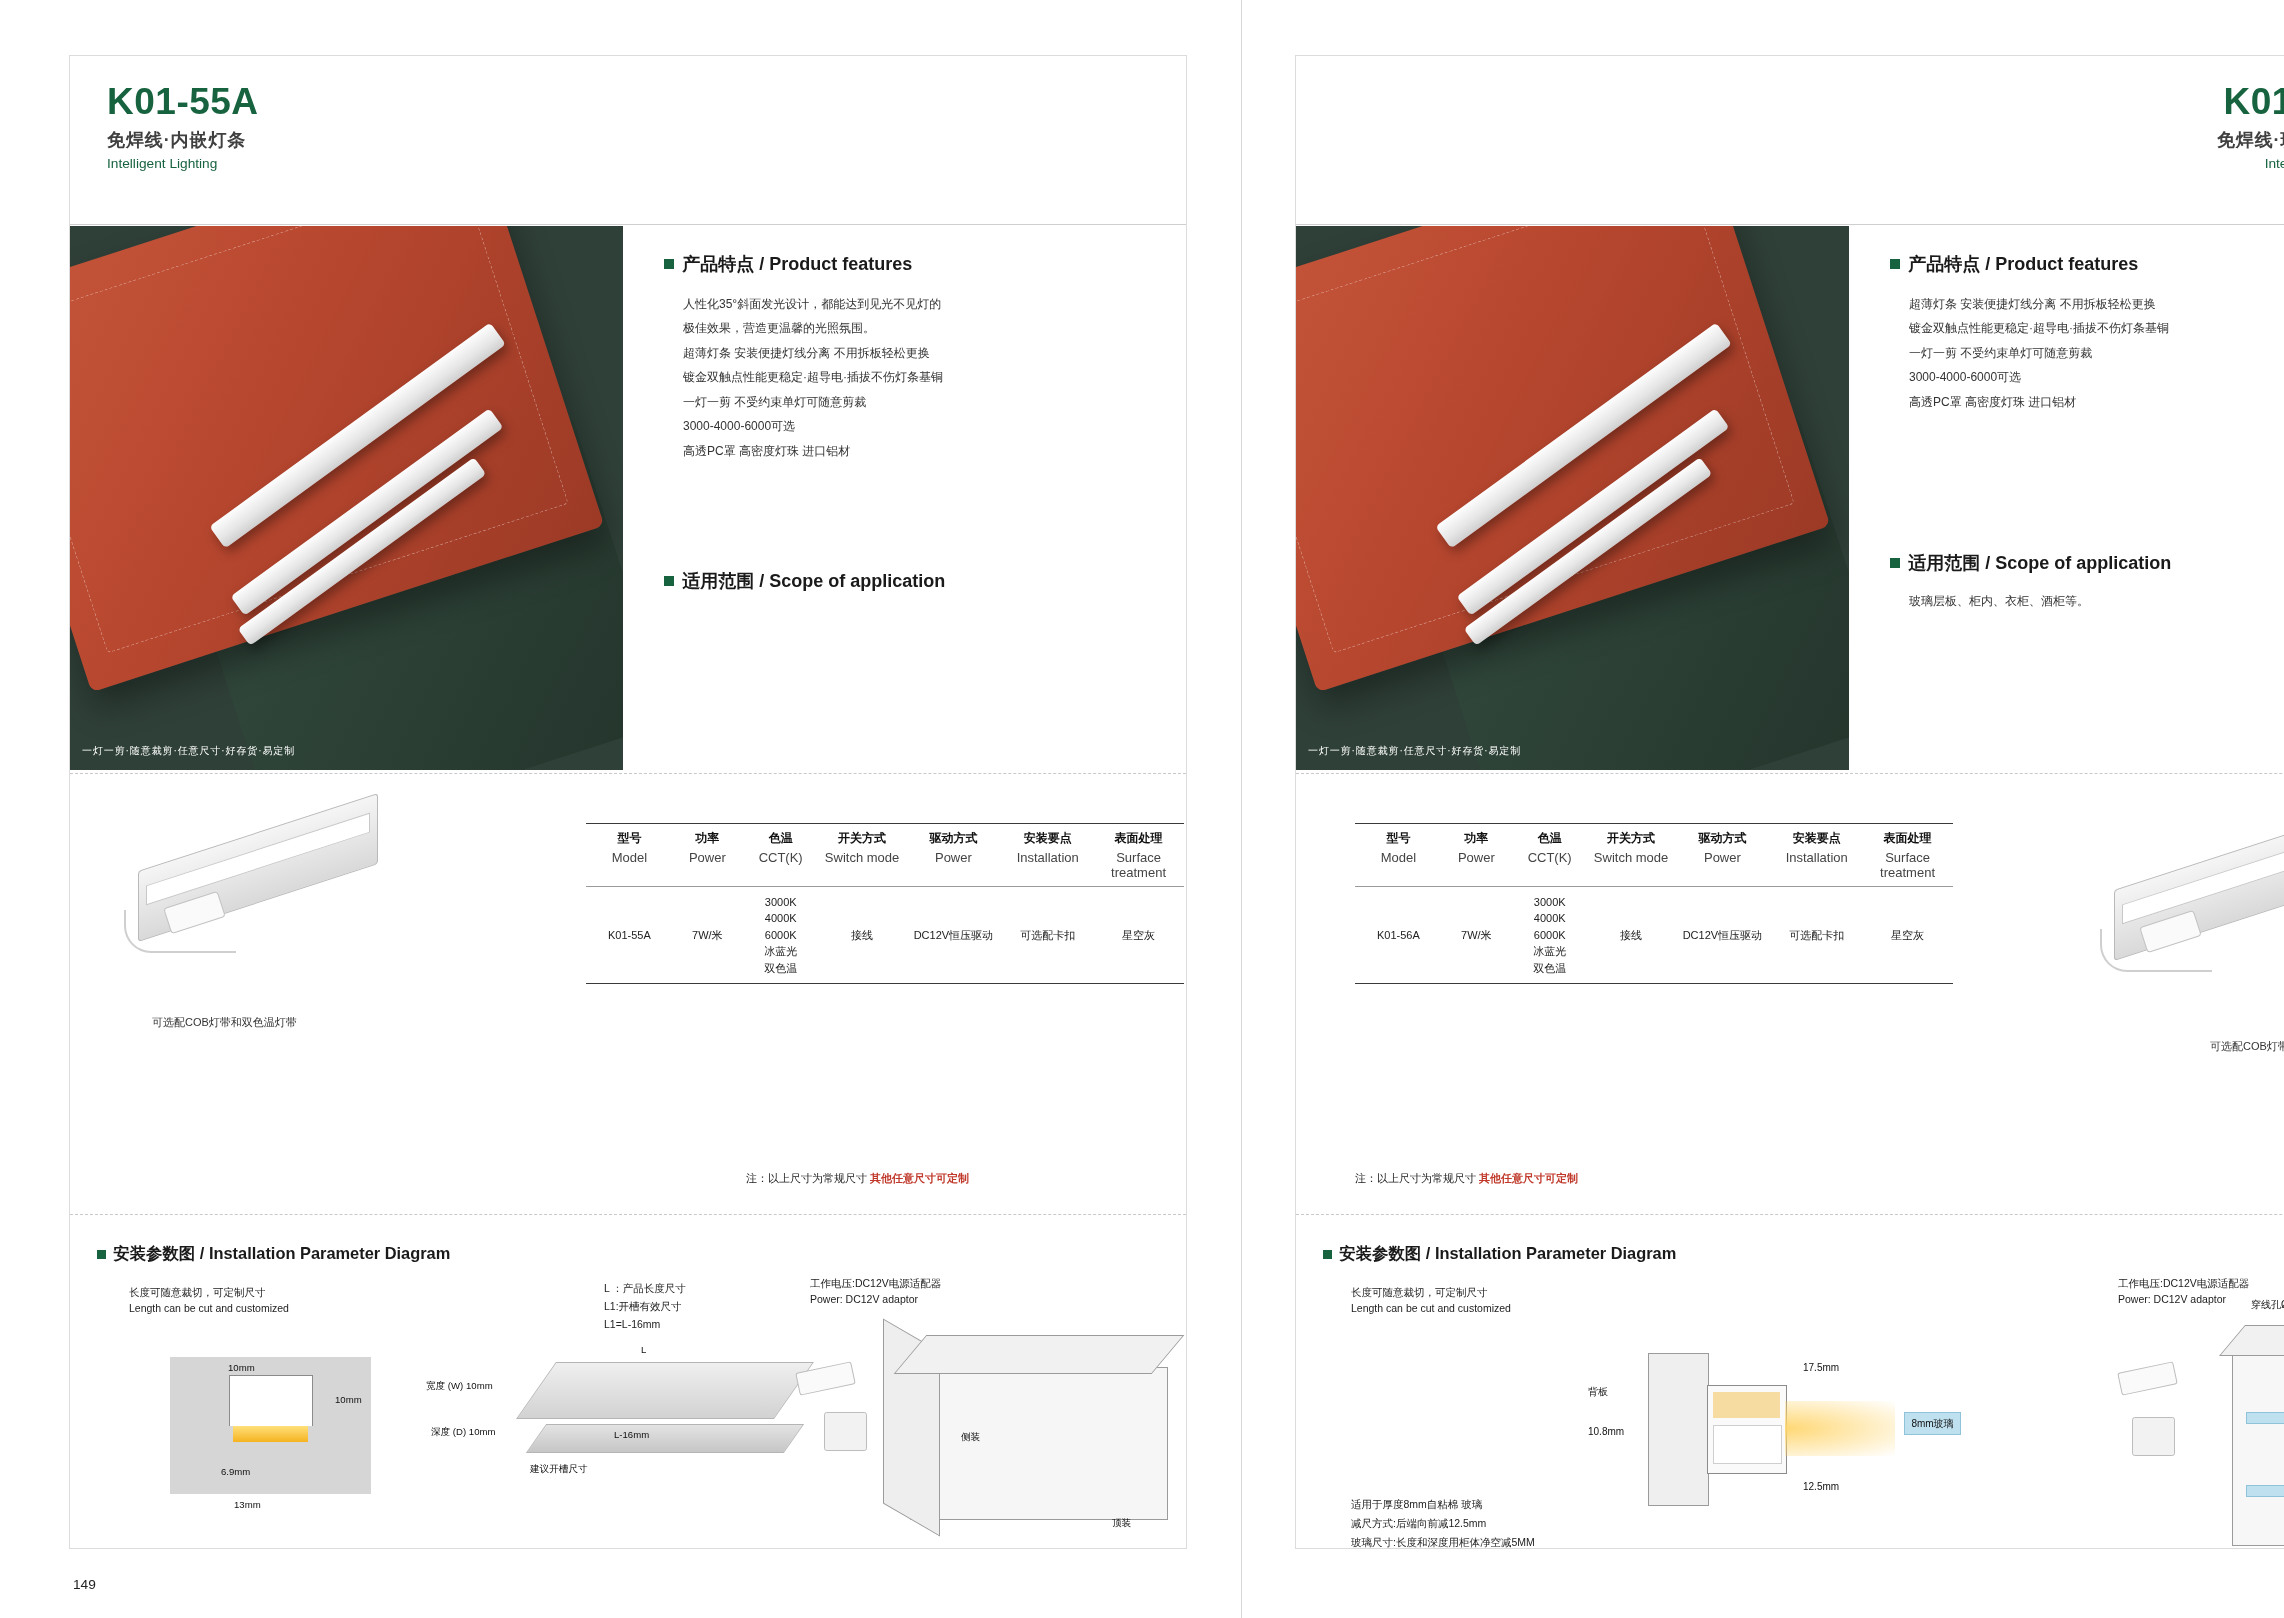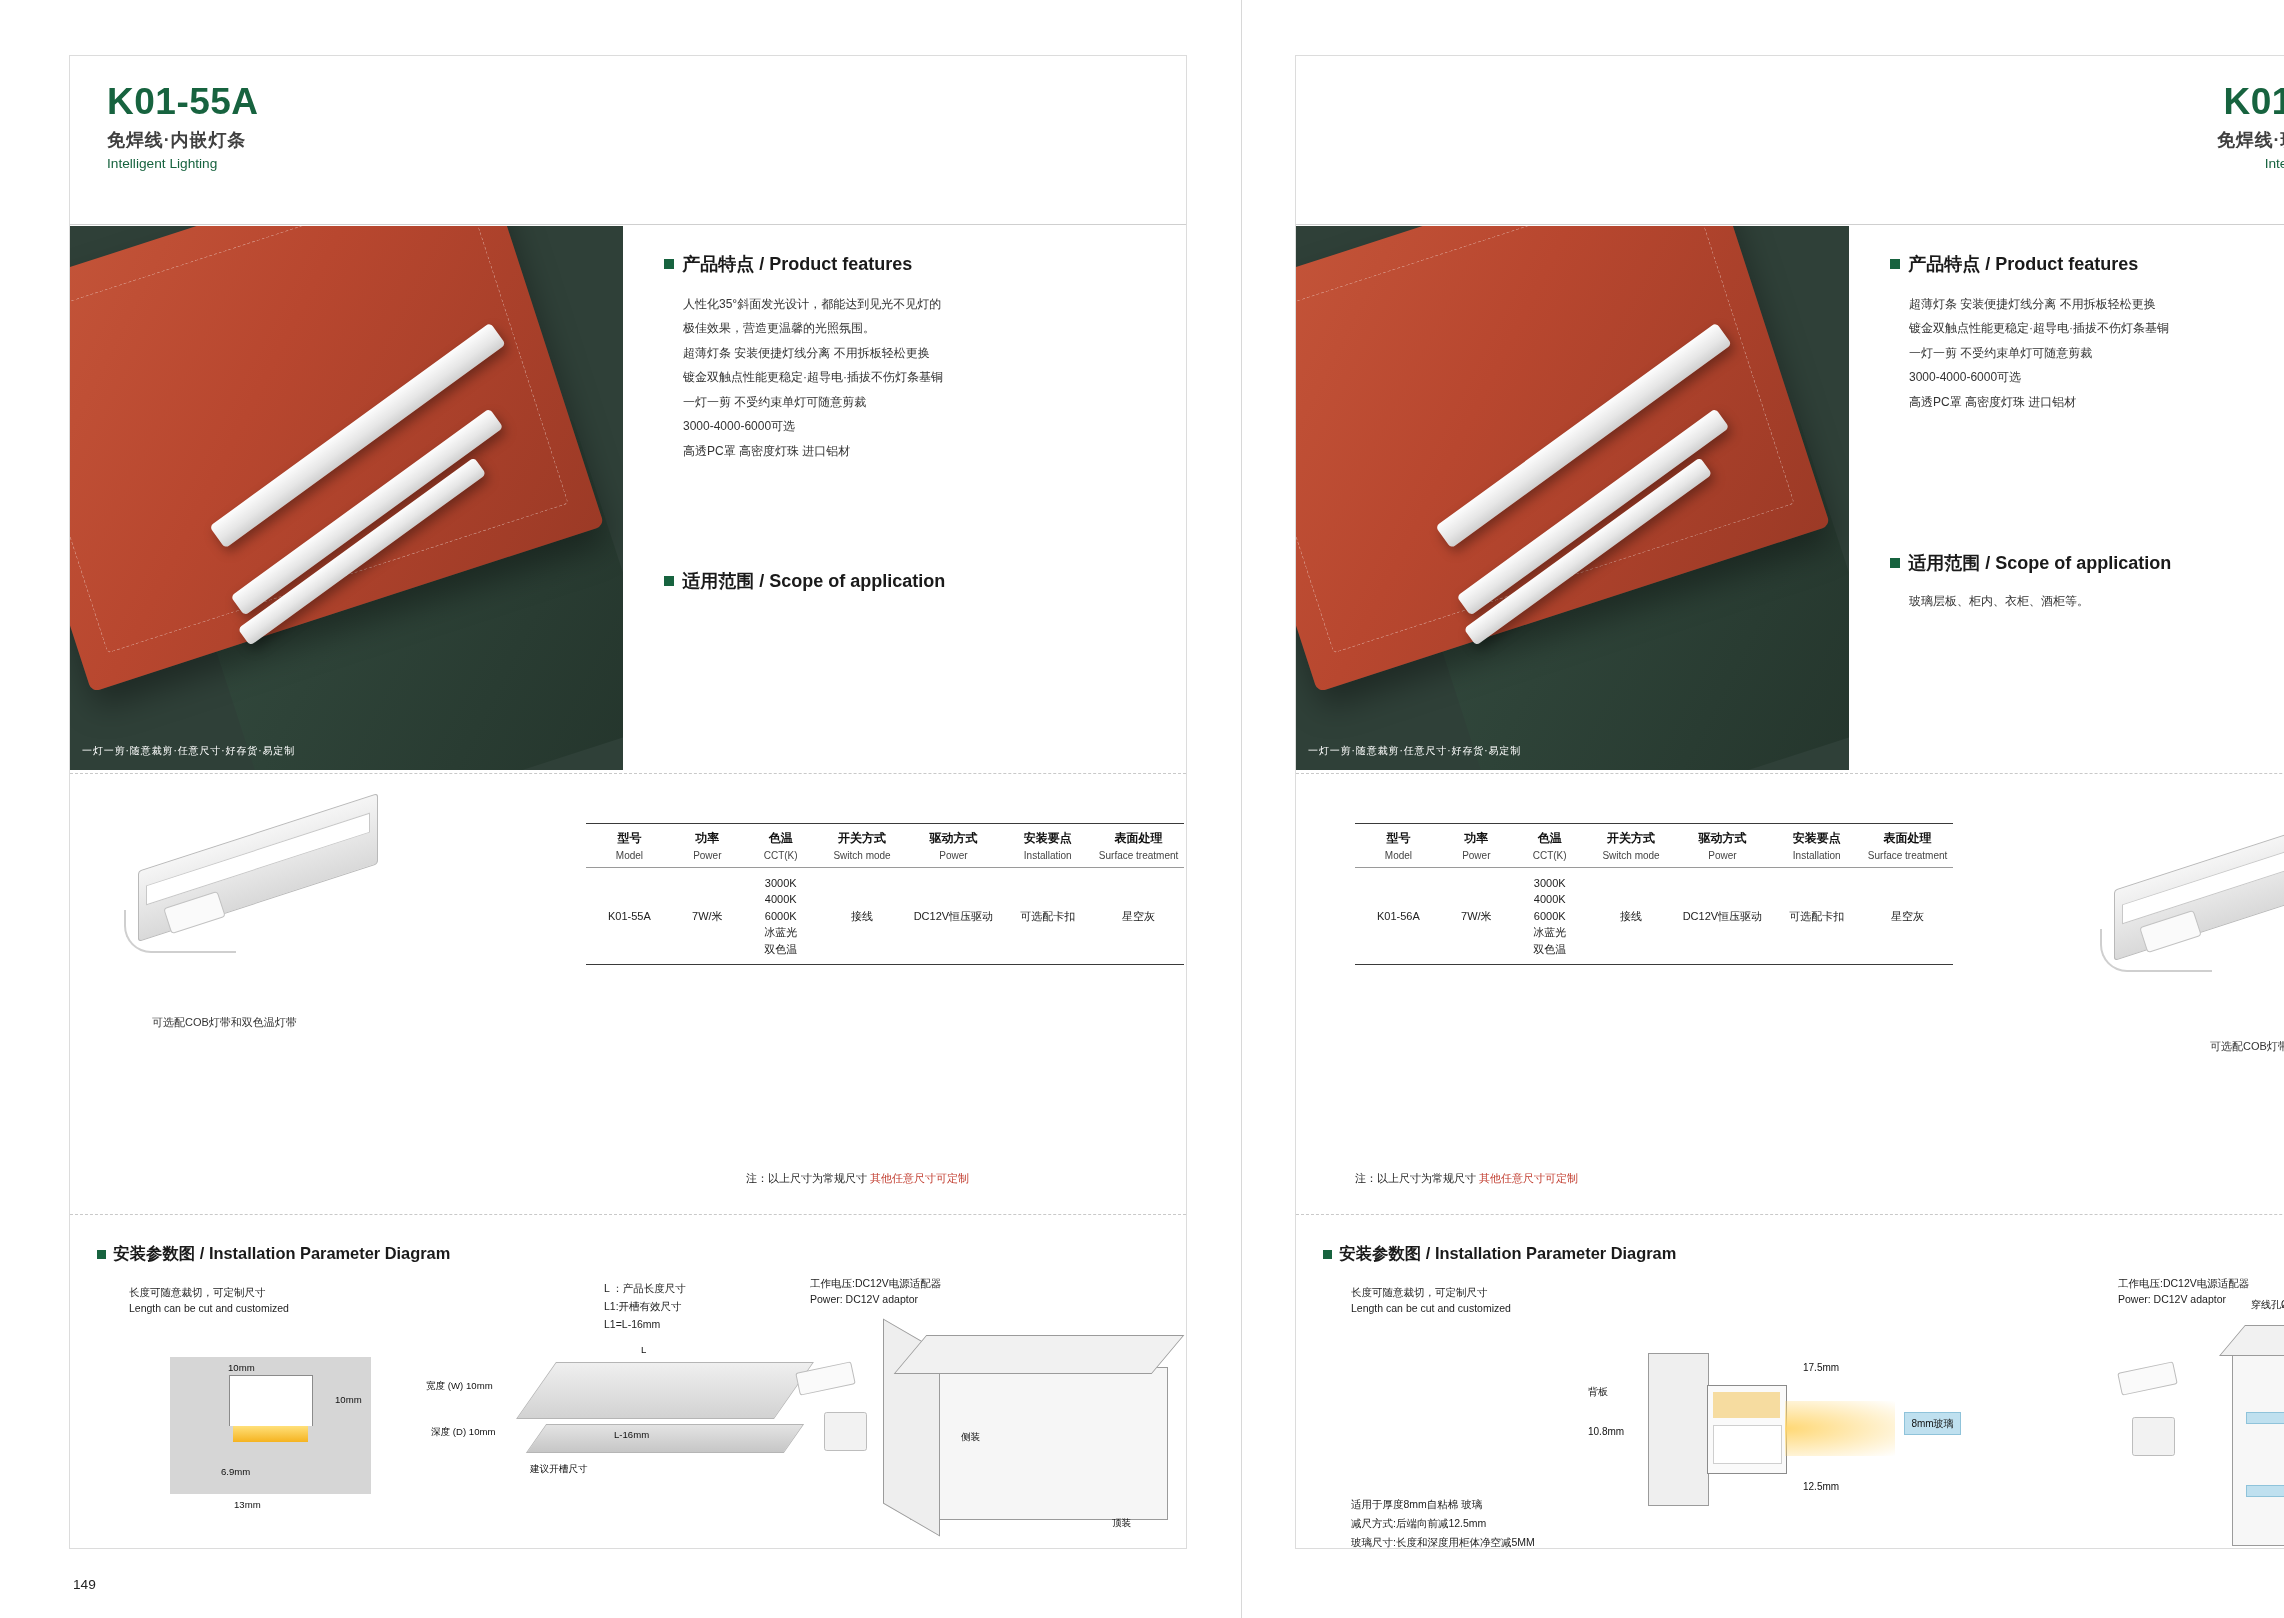--- a/index.html
+++ b/index.html
@@ -61,25 +61,25 @@
   .profile .wire{position:absolute;left:27px;top:96px;width:110px;height:41px;border-bottom:2.7px solid #cfcfcf;border-left:2.7px solid #cfcfcf;border-radius:0 0 0 27px;}
   .profile .plug{position:absolute;left:69px;top:85px;width:55px;height:25px;background:#fafafa;border:1.4px solid #c2c2c2;border-radius:3.7px;transform:rotate(-18deg);}
   .profile .pcap{font-size:11px;color:#333;position:absolute;left:55px;top:201px;white-space:nowrap;}
 
   
   .spec{position:absolute;}
   .spec .thead{display:flex;border-top:1.4px solid #3a3a3a;border-bottom:0.9px solid #9a9a9a;}
   .spec .tbody{display:flex;border-bottom:1.4px solid #3a3a3a;}
   .spec .col{box-sizing:border-box;text-align:center;padding:6.4px 2.7px;}
   .spec .thead .col .cn{font-size:12px;font-weight:bold;color:#111;}
-  .spec .thead .col .en{font-size:10px;color:#444;margin-top:2.7px;}
+  .spec .thead .col .en{font-size:13px;color:#444;margin-top:2.7px;}
   .spec .tbody .col{font-size:11px;color:#222;display:flex;align-items:center;justify-content:center;min-height:82px;line-height:1.5;}
   .spec .tbody .col.multi{flex-direction:column;justify-content:center;}
   .note{position:absolute;font-size:11px;color:#222;white-space:nowrap;}
-  .note em{font-style:normal;color:#c0392b;}
+  .note em{font-style:normal;color:#c0392b;font-weight:bold;}
 
   
   .install{position:absolute;left:0;right:0;top:1169px;bottom:0;}
   .install h3{margin:0;position:absolute;top:18px;left:27px;font-size:16.4px;font-weight:bold;color:#1a1a1a;display:flex;align-items:center;gap:7.3px;}
   .sq-b{display:inline-block;width:9px;height:9px;background:#17633f;}
 
   .ltxt{position:absolute;font-size:10.5px;color:#222;line-height:1.55;white-space:nowrap;}
   .dimtxt{position:absolute;font-size:9.6px;color:#111;}
 
   .strip3d{position:absolute;}

